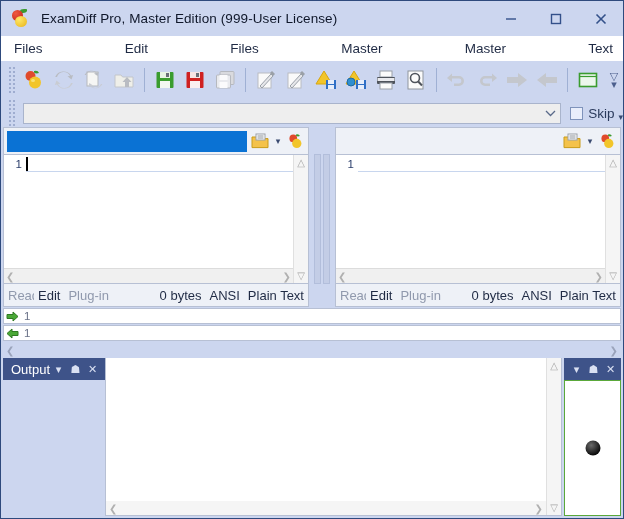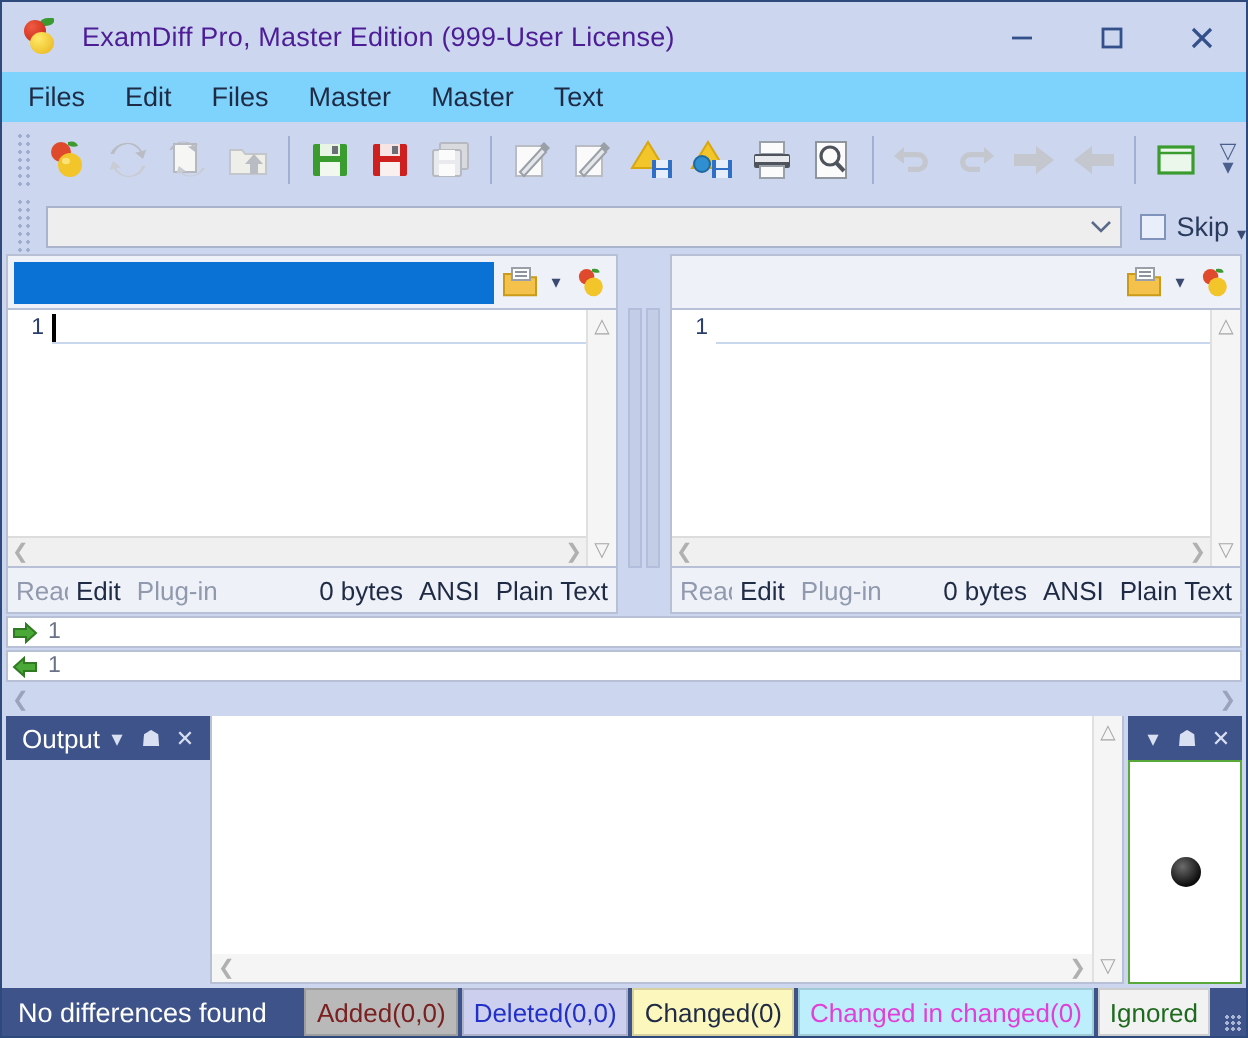--- a/index.html
+++ b/index.html
@@ -34,37 +34,38 @@
   .app-icon .leaf {
     position: absolute; width: 7px; height: 4px; background: #3a9a30;
     border-radius: 60% 10% 60% 10%; left: 9px; top: 0px;
   }
   .app-icon .lemon {
     position: absolute; width: 12px; height: 11px; border-radius: 50%;
     background: radial-gradient(circle at 35% 30%, #ffe96a, #e8b216);
     left: 4px; top: 7px;
   }
   .title-text {
-    color: #4c1d95; font-size: 13.5px; letter-spacing: .1px;
+    color: #0f172a; font-size: 13.5px; letter-spacing: .1px;
     white-space: nowrap;
   }
   .win-controls { margin-left: auto; display: flex; height: 100%; }
   .win-btn {
     width: 45px; height: 100%;
     display: flex; align-items: center; justify-content: center;
     color: #33508a;
   }
   .win-btn svg { display: block; }
 
   
   .menubar {
     height: 25px; flex: none;
     display: flex; align-items: center;
     padding-left: 9px;
-    background: #7dd3fc;
+    background: #ffffff;
+    justify-content: space-between;
   }
   .menu-item {
     padding: 2px 10px; color: #1f2a44; font-size: 13.5px;
     white-space: nowrap;
   }
   .menu-item:first-child { padding-left: 4px; }
 
   
   .toolbar-wrap { flex: none; background: #ccd6ef; }
   .toolbar-row {
@@ -654,26 +655,13 @@
           <span class="dock-btn">☗</span>
           <span class="dock-btn">✕</span>
         </div>
         <div class="side-body">
           <div class="side-dot"></div>
         </div>
       </div>
     </div>
   </div>
 
-  <div class="statusbar">
-    <div class="sb-msg">No differences found</div>
-    <div class="sb-badges">
-      <div class="badge" id="badge0" style="background: rgb(185, 185, 185); color: rgb(122, 32, 32);">Added(0,0)</div>
-      <div class="badge" id="badge1" style="background: rgb(204, 208, 238); color: rgb(32, 48, 200);">Deleted(0,0)</div>
-      <div class="badge" id="badge2" style="background: rgb(251, 247, 189); color: rgb(31, 42, 68);">Changed(0)</div>
-      <div class="badge" id="badge3" style="background: rgb(189, 238, 251); color: rgb(224, 64, 216);">Changed in changed(0)</div>
-      <div class="badge" id="badge4" style="background: rgb(242, 242, 242); color: rgb(31, 106, 31);">Ignored</div>
-    </div>
-    <div class="sb-grip">
-        <i></i>
-      </div>
-  </div>
 </div>
 
 </body></html>

